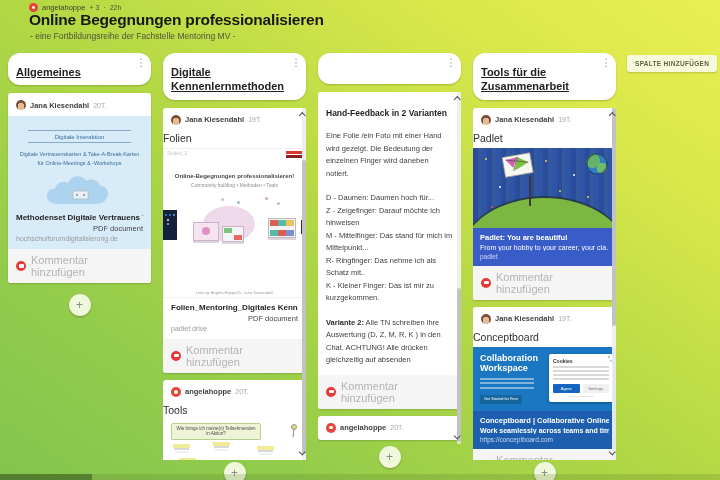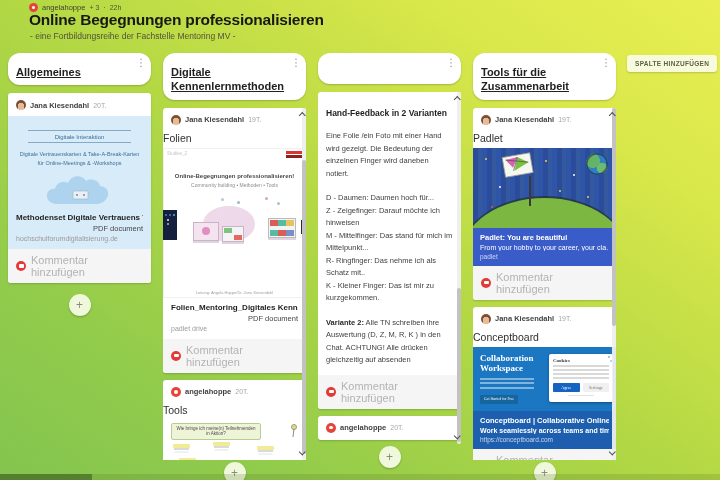--- a/index.html
+++ b/index.html
@@ -118,21 +118,21 @@
     box-shadow:26px 6px 0 #d9534f,60px 2px 0 #e8d44d,88px 16px 0 #fff,14px 28px 0 #fff,74px 32px 0 #e8d44d,40px 42px 0 #d9534f,102px 38px 0 #e8d44d,6px 48px 0 #d9534f;}
   .hill{position:absolute;left:-12px;right:-12px;bottom:-28px;height:58px;background:#7cb741;
     border-radius:50% 50% 0 0/100% 100% 0 0;box-shadow:0 -2px 0 rgba(35,45,25,.6);}
   .pole{position:absolute;left:56px;top:28px;width:2px;height:30px;background:#3a3a3a;}
   .flagwrap{position:absolute;left:30px;top:6px;transform:rotate(-10deg);}
   .earth{position:absolute;right:8px;top:5px;width:22px;height:22px;border-radius:50%;
     background:radial-gradient(circle at 30% 35%,#64b36a 0 7px,rgba(0,0,0,0) 7.5px),
                radial-gradient(circle at 72% 68%,#6dbb6f 0 5px,rgba(0,0,0,0) 5.5px),#2f7fc2;
     box-shadow:inset 0 0 0 1.5px rgba(20,30,40,.55);}
   
-  .cb{position:relative;height:64px;margin-top:4px;background:#1b77c2;overflow:hidden;font-family:Liberation Serif, serif;}
+  .cb{position:relative;height:64px;margin-top:4px;background:#1b77c2;overflow:hidden;}
   .cb-h{padding:6px 0 0 7px;font-size:9px;line-height:10.5px;font-weight:bold;color:#fff;}
   .cb-lines{margin:4px 0 0 7px;width:54px;}
   .cb-lines i{display:block;height:2px;background:rgba(255,255,255,.45);margin-top:2.5px;}
   .cb-btn{position:absolute;left:7px;bottom:7px;background:#15659f;color:#fff;font-size:3.8px;
     padding:2.5px 4px;border-radius:1px;}
   .cookie{position:absolute;right:3px;top:7px;width:64px;height:48px;background:#fff;border-radius:2px;
     box-shadow:0 1px 3px rgba(0,0,0,.35);padding:4px;box-sizing:border-box;}
   .ck-title{font-size:5px;font-weight:bold;color:#333;}
   .ck-lines i{display:block;height:1.8px;background:#d9d9d9;margin-top:2.2px;}
   .ck-btns{display:flex;gap:3px;margin-top:4px;}

